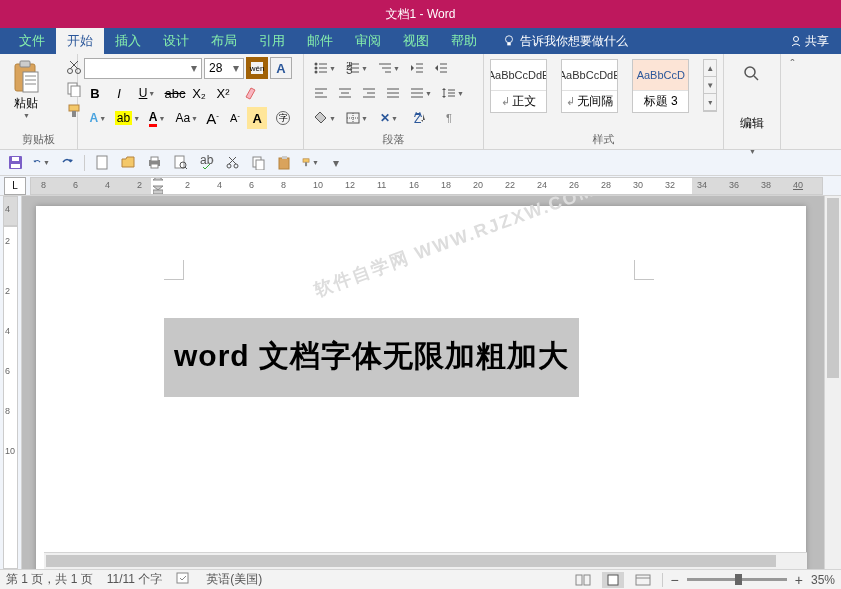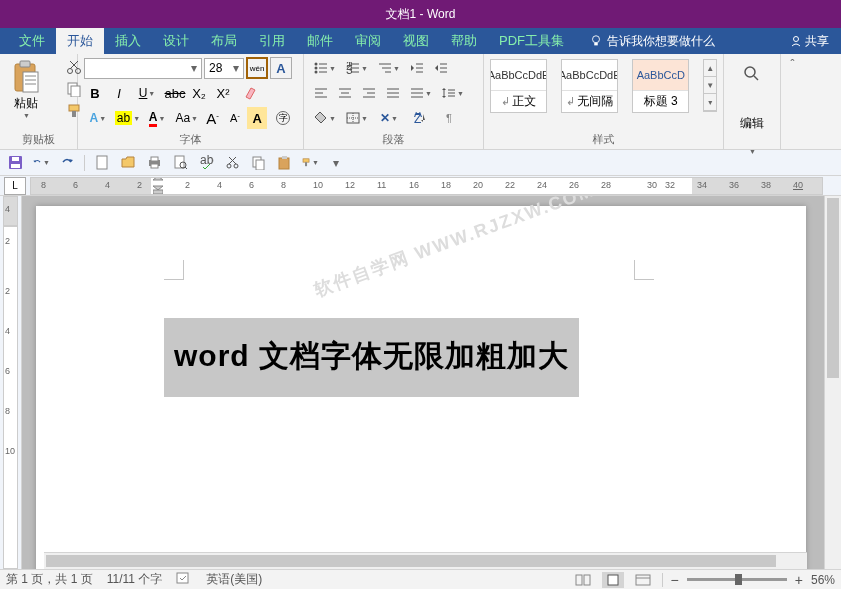--- a/index.html
+++ b/index.html
@@ -1,17 +1,17 @@
 <!DOCTYPE html>
 <html><head>
 <meta charset="utf-8">
 <style>
 *{box-sizing:border-box;margin:0;padding:0;font-family:"Microsoft YaHei","Segoe UI",sans-serif;font-size:12px;user-select:none}
 body{width:841px;height:589px;background:#fff;overflow:hidden;position:relative}
-.titlebar{height:28px;background:#701a75;color:#fff;display:flex;align-items:center;position:relative}
+.titlebar{height:28px;background:#be185d;color:#fff;display:flex;align-items:center;position:relative}
 .title-center{position:absolute;left:50%;transform:translateX(-50%);font-size:12px}
 .title-right{position:absolute;right:0;display:flex;align-items:center;height:100%}
 .login-btn{background:#fff;color:#2b579a;padding:2px 10px;margin-right:8px;font-size:12px}
 .win-btn{width:46px;height:28px;display:flex;align-items:center;justify-content:center;color:#fff}
 .win-btn svg{width:12px;height:12px}
 .menubar{height:26px;background:#2b579a;display:flex;align-items:center;padding-left:8px}
 .menu-item{color:#86efac;padding:0 11px;height:26px;display:flex;align-items:center;font-size:13px}
 .menu-item.active{background:#f3f3f3;color:#2b579a}
 .tell-me{display:flex;align-items:center;color:#fff;margin-left:14px;font-size:12px}
 .tell-me svg{width:14px;height:14px;margin-right:4px}
@@ -89,21 +89,20 @@
   <div class="menu-item">文件</div>
   <div class="menu-item active">开始</div>
   <div class="menu-item">插入</div>
   <div class="menu-item">设计</div>
   <div class="menu-item">布局</div>
   <div class="menu-item">引用</div>
   <div class="menu-item">邮件</div>
   <div class="menu-item">审阅</div>
   <div class="menu-item">视图</div>
   <div class="menu-item">帮助</div>
-  <div class="menu-item">PDF工具集</div>
   <div class="tell-me">
     <svg viewBox="0 0 16 16">
         <circle cx="8" cy="6" r="4" fill="none" stroke="#fff"></circle>
         <rect x="6" y="10" width="4" height="3" fill="#fff"></rect>
       </svg>
     <span>告诉我你想要做什么</span>
   </div>
   <div class="share">
     <svg viewBox="0 0 12 12">
         <circle cx="6" cy="4" r="2.5" fill="none" stroke="#fff"></circle>
@@ -161,21 +160,21 @@
     <div class="rbody font-body">
       <div class="font-row">
         <div class="combo" style="width:118px">
             <span></span>
             <span class="dd">▾</span>
           </div>
         <div class="combo" style="width:40px">
             <span>28</span>
             <span class="dd">▾</span>
           </div>
-        <div class="btn-ico" style="border:2px solid #a16207">
+        <div class="btn-ico" style="border:5px solid #a16207">
             <span style="font-size:8px">wén</span>
           </div>
         <div class="btn-ico" style="border:1px solid #ababab;color:#2b579a;font-weight:bold">A</div>
       </div>
       <div class="font-row">
         <div class="btn-ico" style="font-weight:bold">B</div>
         <div class="btn-ico" style="font-style:italic">I</div>
         <div class="btn-ico wdd">
             <span style="text-decoration:underline">U</span>
             <span class="dd-arrow">▼</span>
@@ -207,21 +206,20 @@
             <span class="dd-arrow">▼</span>
           </div>
         <div class="btn-ico" style="font-size:15px">A<span style="font-size:8px;vertical-align:super">ˆ</span></div>
         <div class="btn-ico" style="font-size:11px">A<span style="font-size:7px;vertical-align:super">ˇ</span></div>
         <div class="btn-ico" style="background:#ffe699;font-weight:bold">A</div>
         <div class="btn-ico wdd">
             <span style="border:1px solid #666;border-radius:50%;width:14px;height:14px;display:inline-flex;align-items:center;justify-content:center;font-size:9px">字</span>
           </div>
       </div>
     </div>
-    <div class="rgroup-label">字体</div>
   </div>
 
   <div class="rgroup" style="width:180px">
     <div class="rbody para-body">
       <div class="font-row">
         <div class="btn-ico wdd">
             <svg width="14" height="12" viewBox="0 0 14 12">
               <circle cx="2" cy="2" r="1.5" fill="#555"></circle>
               <line x1="5" y1="2" x2="13" y2="2" stroke="#555"></line>
               <circle cx="2" cy="6" r="1.5" fill="#555"></circle>
@@ -501,21 +499,21 @@
         <span class="htick" style="left: 282px;">10</span>
         <span class="htick" style="left: 314px;">12</span>
         <span class="htick" style="left: 346px;">11</span>
         <span class="htick" style="left: 378px;">16</span>
         <span class="htick" style="left: 410px;">18</span>
         <span class="htick" style="left: 442px;">20</span>
         <span class="htick" style="left: 474px;">22</span>
         <span class="htick" style="left: 506px;">24</span>
         <span class="htick" style="left: 538px;">26</span>
         <span class="htick" style="left: 570px;">28</span>
-        <span class="htick" style="left: 602px; margin-left: 14px;">30</span>
+        <span class="htick" style="left: 602px;">30</span>
         <span class="htick" style="left: 634px;">32</span>
         <span class="htick" style="left: 666px;">34</span>
         <span class="htick" style="left: 698px;">36</span>
         <span class="htick" style="left: 730px;">38</span>
         <span class="htick" style="left: 762px; text-decoration: underline;">40</span>
       </div>
   </div>
 </div>
 
 <div class="doc-area">
@@ -579,15 +577,15 @@
           <rect x="1" y="1" width="14" height="10" fill="none" stroke="#888"></rect>
           <line x1="1" y1="4" x2="15" y2="4" stroke="#888"></line>
         </svg>
       </div>
     <div style="width:1px;height:14px;background:#ccc"></div>
     <span style="font-size:14px">−</span>
     <div class="zoom-slider">
         <div class="zoom-thumb"></div>
       </div>
     <span style="font-size:14px">+</span>
-    <span>56%</span>
+    <span>35%</span>
   </div>
 </div>
 
 </body></html>

